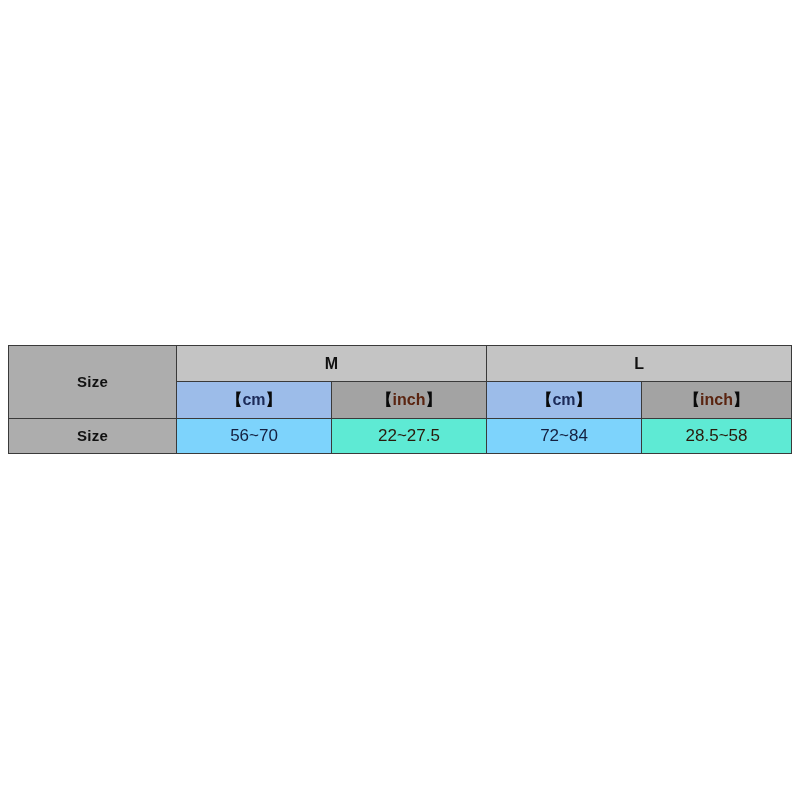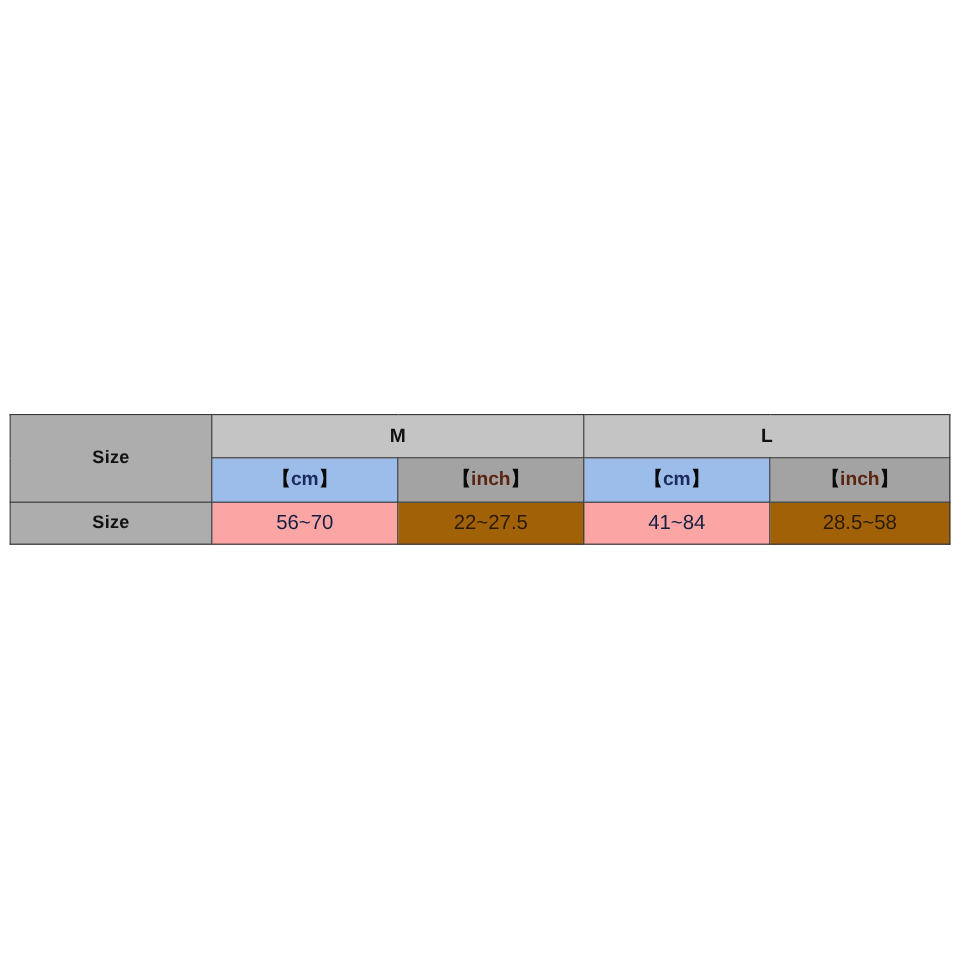--- a/index.html
+++ b/index.html
@@ -76,26 +76,26 @@
   .unit-in .unit-txt {
     color: #5a2410;
   }
 
   
   .val-cell {
     font-size: 17px;
     font-weight: normal;
   }
   .val-cm {
-    background: #fca5a5;
+    background: #7dd3fc;
     color: #141f3f;
     margin-top: 26px;
   }
   .val-in {
-    background: #a16207;
+    background: #5eead4;
     color: #2a1a0c;
   }
 
   
   col.c-label { width: 168px; }
   col.c-m-cm  { width: 155px; }
   col.c-m-in  { width: 155px; }
   col.c-l-cm  { width: 155px; }
   col.c-l-in  { width: 150px; }
 
@@ -135,18 +135,18 @@
         </td>
         <td class="unit-cell unit-in">
           <span class="bracket">【</span><span class="unit-txt">inch</span><span class="bracket">】</span>
         </td>
       </tr>
 
       <tr class="row-val">
         <td class="lbl-cell">Size</td>
         <td class="val-cell val-cm">56~70</td>
         <td class="val-cell val-in">22~27.5</td>
-        <td class="val-cell val-cm">41~84</td>
+        <td class="val-cell val-cm">72~84</td>
         <td class="val-cell val-in">28.5~58</td>
       </tr>
     </tbody>
   </table>
 </div>
 
 </body></html>

